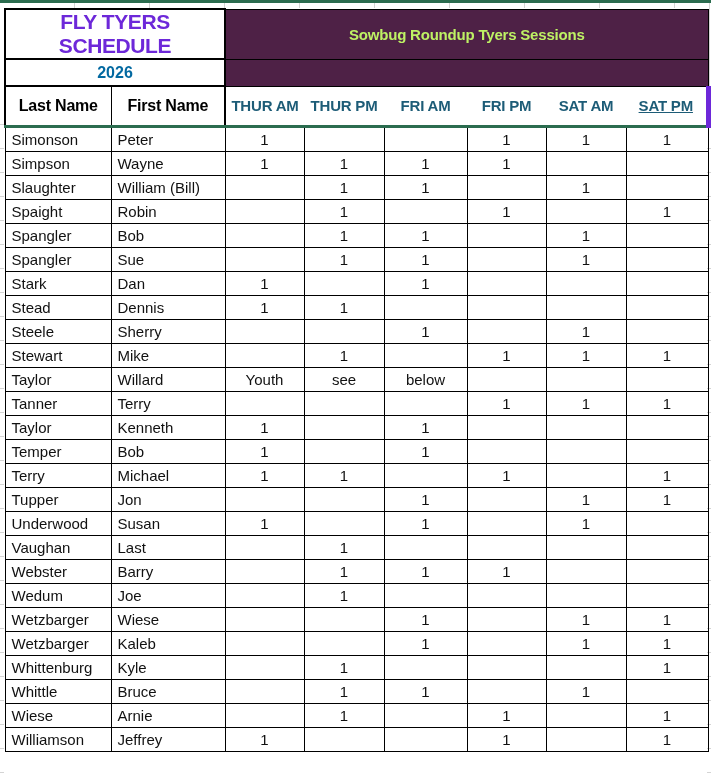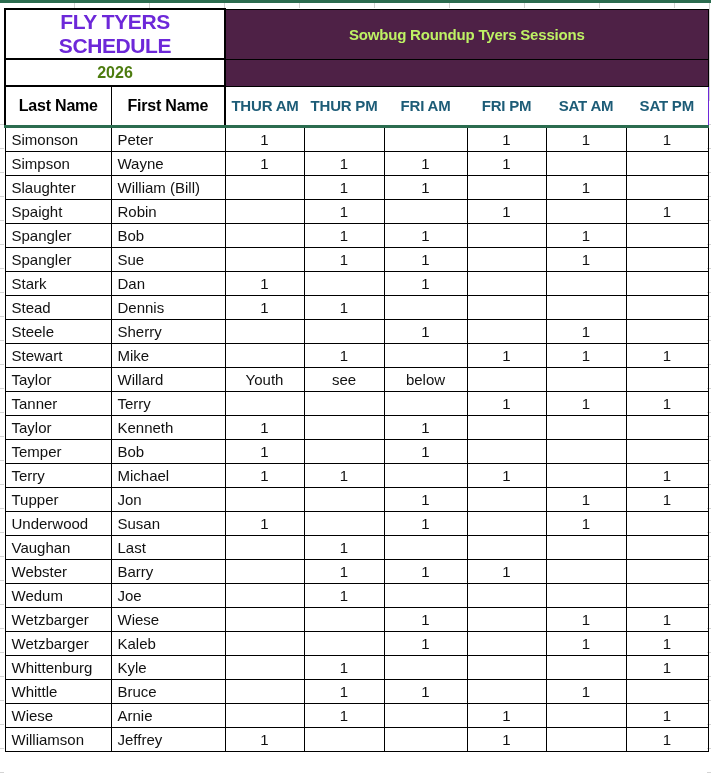--- a/index.html
+++ b/index.html
@@ -48,37 +48,37 @@
     text-align:center;color:#6d28d9;background:#fff;
   }
   .banner-cell{
     border:1px solid #000;border-left:2px solid #000;
     background:var(--banner-bg);color:#bef264;
     font-size:15px;letter-spacing:-0.2px;text-align:center;
     height:27px;
   }
   .year-cell{
     border:2px solid #000;height:25px;
-    font-size:16px;text-align:center;color:#4d7c0f;background:#fff;
+    font-size:16px;text-align:center;color:#0369a1;background:#fff;
   }
   .banner-empty{
     border:1px solid #000;border-left:2px solid #000;
     background:var(--banner-bg);height:25px;
   }
   .r-cols th{
     height:38px;font-size:15px;letter-spacing:-0.2px;text-align:center;
     border-top:1px solid #000;
     border-bottom:3px solid var(--accent-green);
     background:#fff;
   }
   .r-cols .name-h{color:#000;font-size:16px;}
   .r-cols .day-h{color:var(--day-header);}
   .r-cols th.c0{border-left:2px solid #000;border-right:1px solid #000;}
   .r-cols th.c1{border-right:2px solid #000;}
-  .r-cols th.c7{border-right:1px solid #6d28d9;}
+  .r-cols th.c7{border-right:5px solid #6d28d9;text-decoration:underline;}
   
   td{
     border:1px solid #000;
     height:23px;font-size:15px;vertical-align:middle;
     padding:0;overflow:hidden;white-space:nowrap;
   }
   td.name-cell{text-align:left;padding-left:6px;}
   td.val-cell{text-align:center;}
 </style>
 </head>

